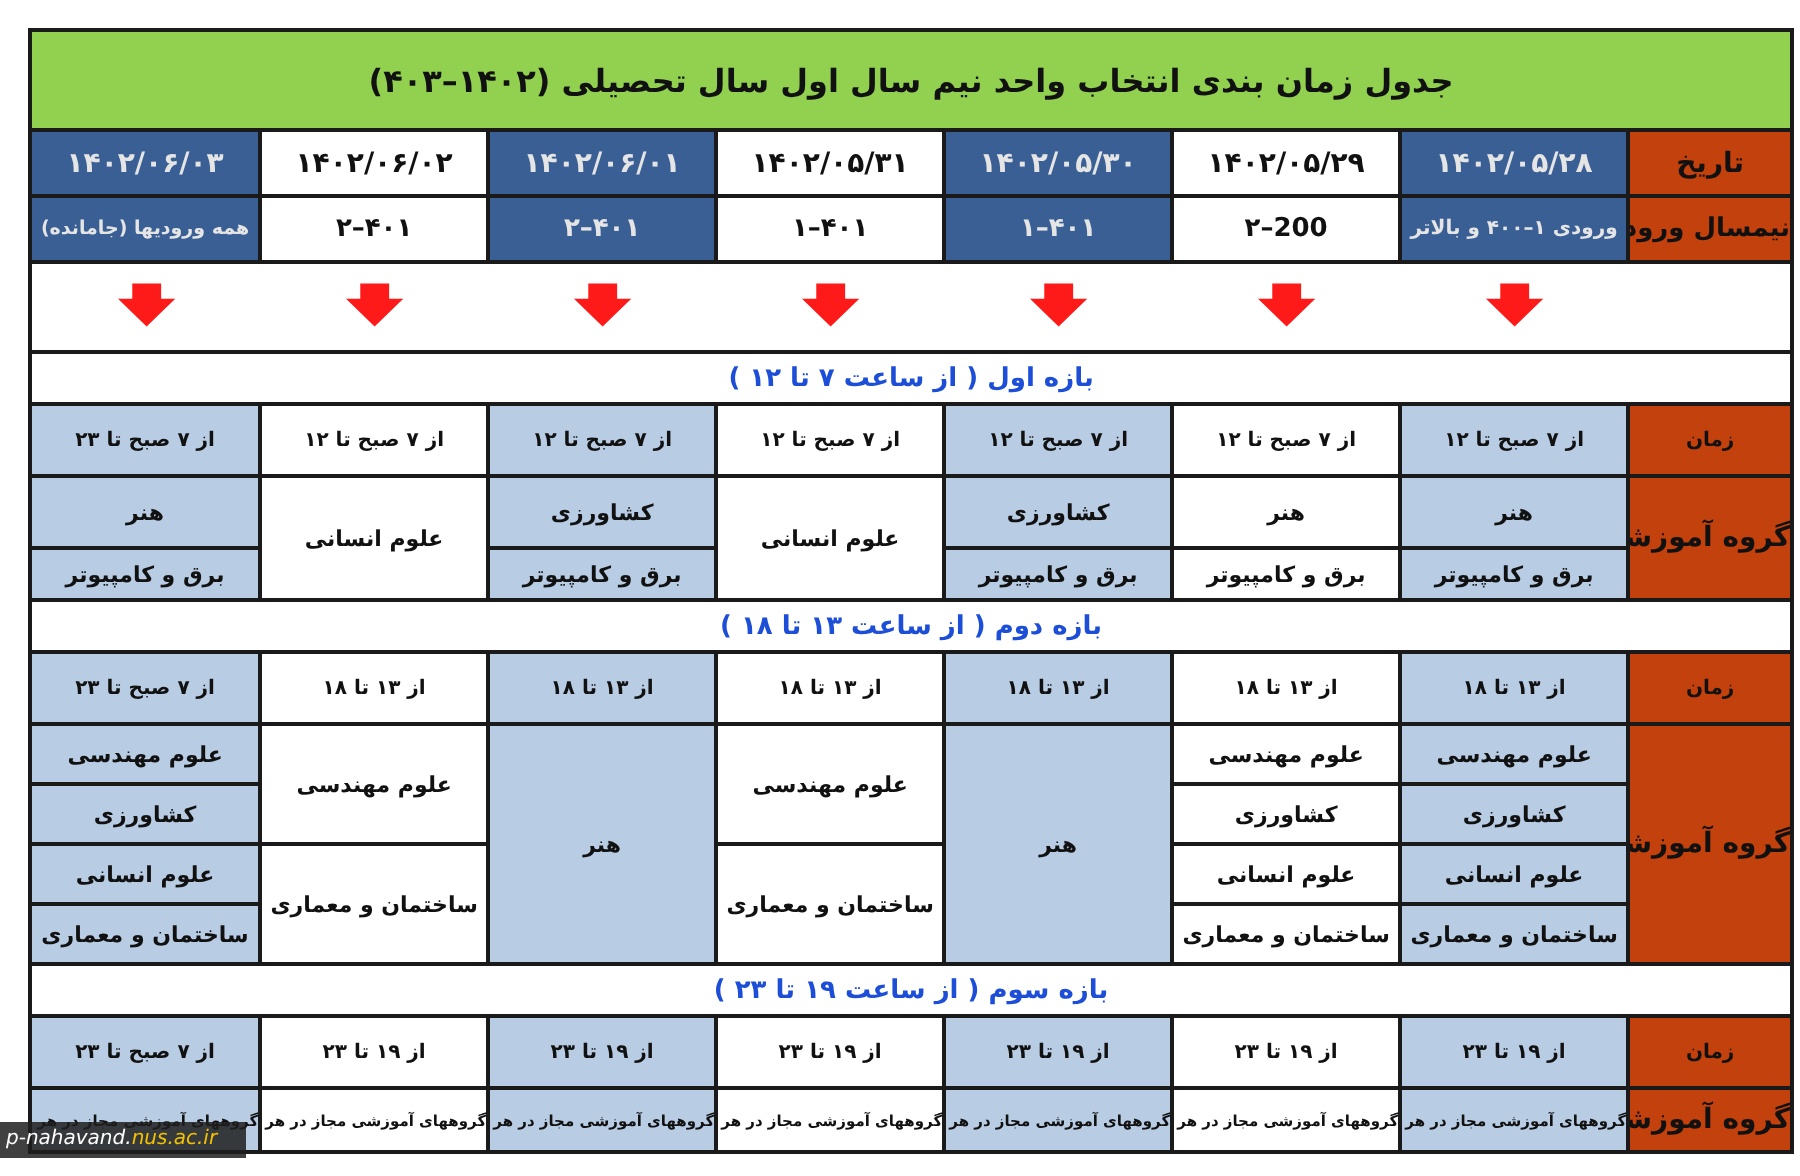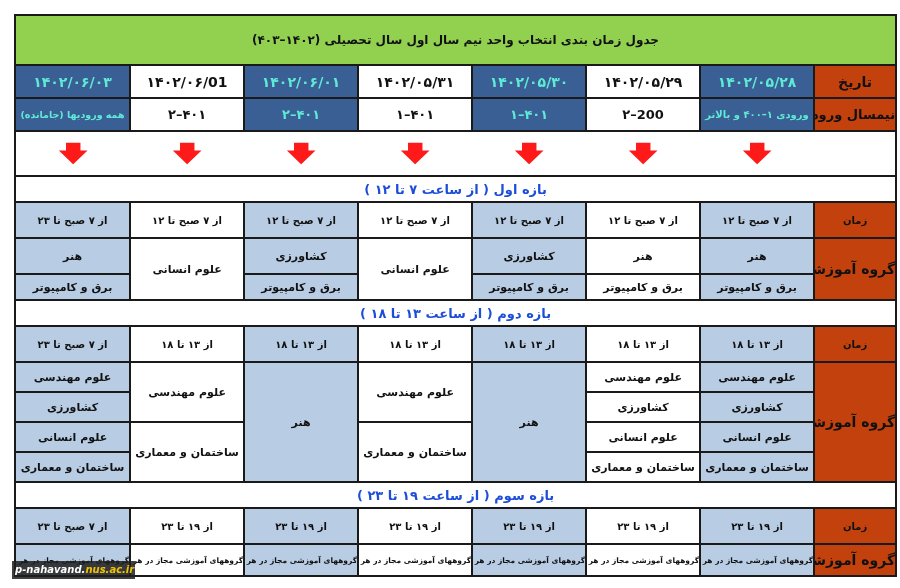--- a/index.html
+++ b/index.html
@@ -1,35 +1,35 @@
 <!DOCTYPE html>
 <html><head>
   <meta charset="utf-8">
   <style>
     html, body { margin: 0; padding: 0; background: #ffffff; }
     body { width: 900px; height: 588px; position: relative; overflow: hidden; font-family: "DejaVu Sans", sans-serif; }
     .wrap { position: absolute; left: 14px; top: 14px; width: 881px; }
     table { border-collapse: collapse; width: 881px; table-layout: fixed; direction: rtl; }
     td { border: 2px solid #1a1a1a; text-align: center; vertical-align: middle; padding: 0; font-weight: bold; color: #111; overflow: hidden; white-space: nowrap; }
-    .title-cell { background: #92d050; height: 48px; font-size: 12px; }
+    .title-cell { background: #92d050; height: 48px; font-size: 16px; }
     .date-row td { height: 31px; font-size: 14px; }
     .entry-row td { height: 31px; font-size: 13px; }
-    .blue { background: #3a5f94; color: #5eead4; }
+    .blue { background: #3a5f94; color: #e5e5e5; }
     .white { background: #ffffff; }
     .light { background: #b8cce4; }
     .label { background: #c2410c; font-size: 14px; }
     .arrow-row td { height: 43px; border-left: none; border-right: none; }
     .arrow-row td:first-child { border-right: 2px solid #1a1a1a; }
     .arrow-row td:last-child { border-left: 2px solid #1a1a1a; }
     .arrow { color: #ff1a1a; font-size: 22px; line-height: 1; display: inline-block; transform: scaleX(1.3); }
     .band td { height: 24px; color: #1d4ed8; font-size: 13px; background: #fff; }
     .time-row td { height: 34px; font-size: 10px; }
     .grp { font-size: 11px; font-weight: bold; height: 22px; }
     .grp-sm { font-size: 7.5px; font-weight: bold; height: 30px; }
-    .watermark { position: absolute; left: 12px; top: 561px; width: 120px; height: 18px; background: rgba(30,30,30,0.85); color: #fff; font-size: 10px; font-style: italic; font-weight: bold; line-height: 18px; padding-left: 3px; }
+    .watermark { position: absolute; left: 0; top: 561px; width: 120px; height: 18px; background: rgba(30,30,30,0.85); color: #fff; font-size: 10px; font-style: italic; font-weight: normal; line-height: 18px; padding-left: 3px; }
     .watermark .dom { color: #f2c200; }
   </style>
 </head>
 <body>
 
 <div class="wrap">
 <table>
   <colgroup>
     <col style="width:82px">
         <col style="width:114px">
@@ -44,21 +44,21 @@
     <tr>
       <td colspan="8" class="title-cell">جدول زمان بندی انتخاب واحد نیم سال اول سال تحصیلی (۱۴۰۲–۴۰۳)</td>
     </tr>
     <tr class="date-row">
       <td class="label">تاریخ</td>
       <td class="blue">۱۴۰۲/۰۵/۲۸</td>
       <td class="white">۱۴۰۲/۰۵/۲۹</td>
       <td class="blue">۱۴۰۲/۰۵/۳۰</td>
       <td class="white">۱۴۰۲/۰۵/۳۱</td>
       <td class="blue">۱۴۰۲/۰۶/۰۱</td>
-      <td class="white">۱۴۰۲/۰۶/01</td>
+      <td class="white">۱۴۰۲/۰۶/۰۲</td>
       <td class="blue">۱۴۰۲/۰۶/۰۳</td>
     </tr>
     <tr class="entry-row">
       <td class="label">نیمسال ورود</td>
       <td class="blue" style="font-size:10px">ورودی ۱–۴۰۰ و بالاتر</td>
       <td class="white">200–۲</td>
       <td class="blue">۴۰۱–۱</td>
       <td class="white">۴۰۱–۱</td>
       <td class="blue">۴۰۱–۲</td>
       <td class="white">۴۰۱–۲</td>

